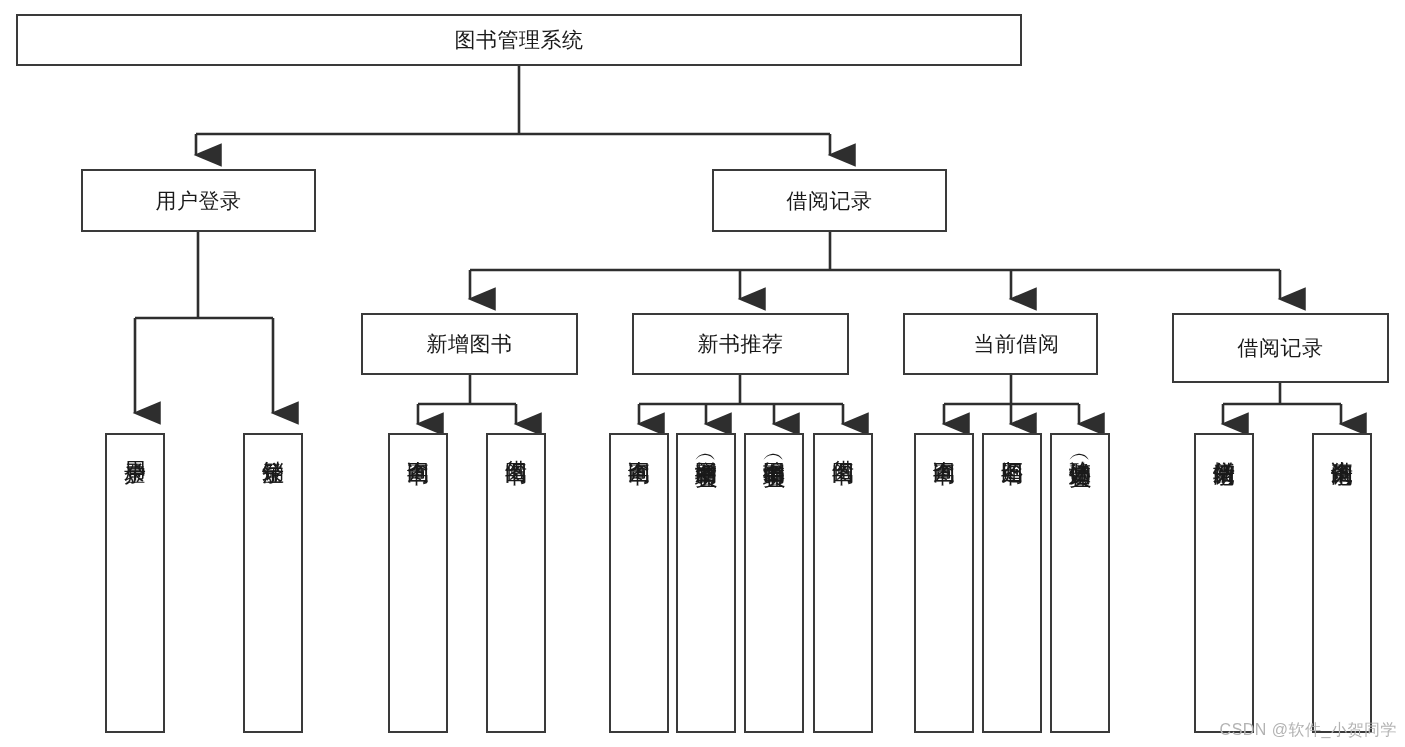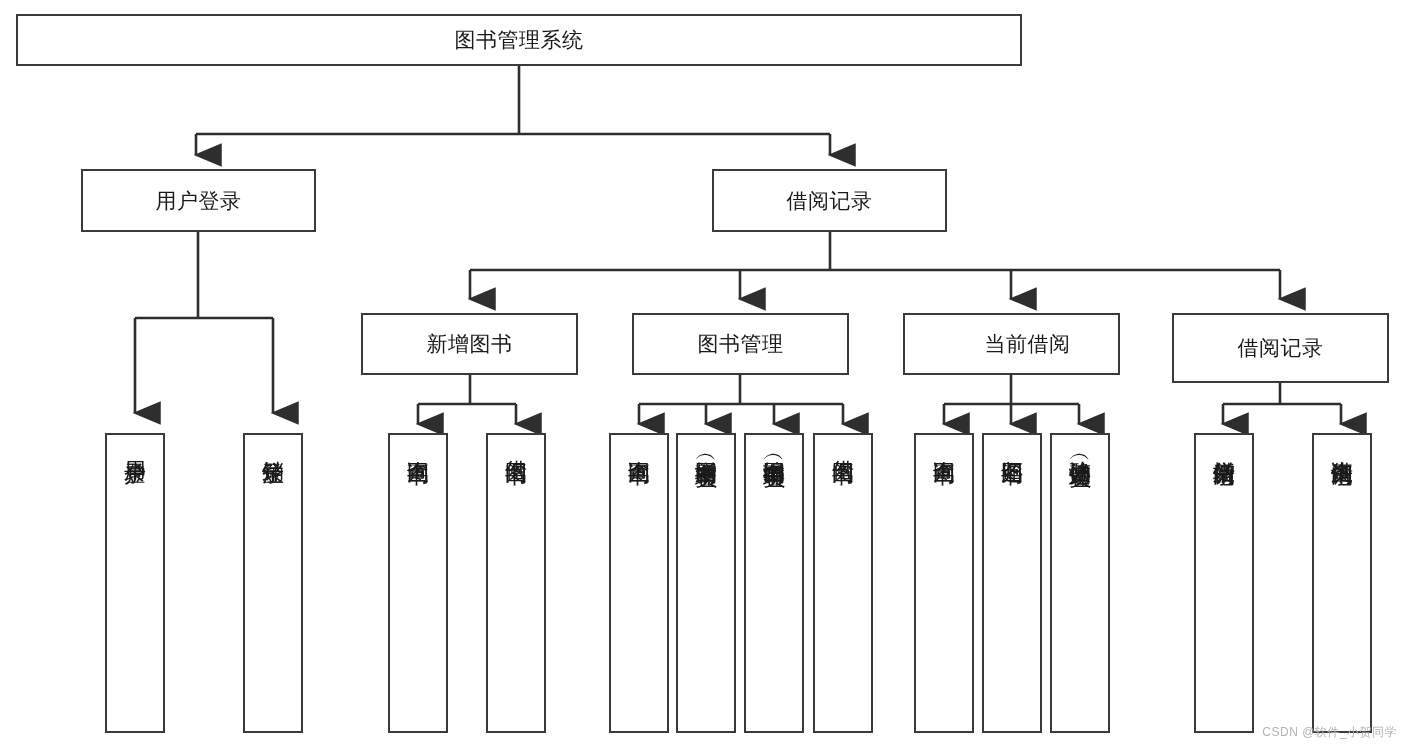--- a/index.html
+++ b/index.html
@@ -59,21 +59,21 @@
     line-height: 1.18;
     letter-spacing: 1px;
     white-space: nowrap;
     height: auto;
     max-height: 100%;
   }
   #watermark {
     position: absolute;
     right: 8px;
     bottom: 6px;
-    font-size: 12px;
+    font-size: 16px;
     color: #b3b3b3;
     z-index: 5;
     white-space: nowrap;
     letter-spacing: 0.5px;
     margin-left: 48px;
   }
 </style>
 </head>
 <body>
 
@@ -142,24 +142,24 @@
 
   <div class="node horiz" style="left:712px; top:169px; width:235px; height:63px;">
     <span class="label">借阅记录</span>
   </div>
 
   <div class="node horiz" style="left:361px; top:313px; width:217px; height:62px;">
     <span class="label">新增图书</span>
   </div>
 
   <div class="node horiz" style="left:632px; top:313px; width:217px; height:62px;">
-    <span class="label">图书管理</span>
-  </div>
-
-  <div class="node horiz" style="left:903px; top:313px; width:217px; height:62px;padding-left:32px;">
+    <span class="label">新书推荐</span>
+  </div>
+
+  <div class="node horiz" style="left:903px; top:313px; width:195px; height:62px;padding-left:32px;">
     <span class="label">当前借阅</span>
   </div>
 
   <div class="node horiz" style="left:1172px; top:313px; width:217px; height:70px;">
     <span class="label">借阅记录</span>
   </div>
 
   <div class="node leaf" style="left:105px; top:433px; width:60px; height:300px;">
     <span class="label">用户登录</span>
   </div>

